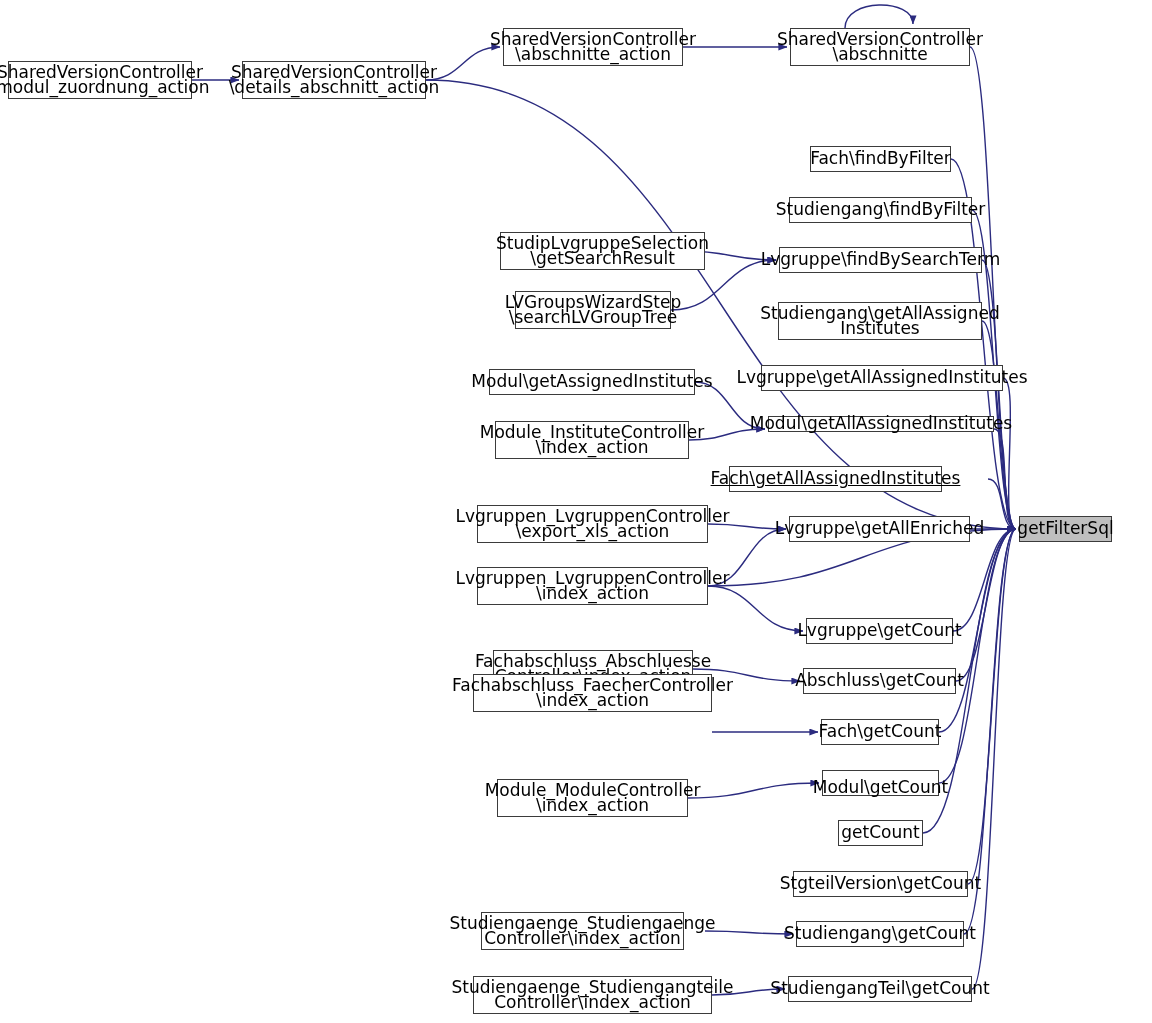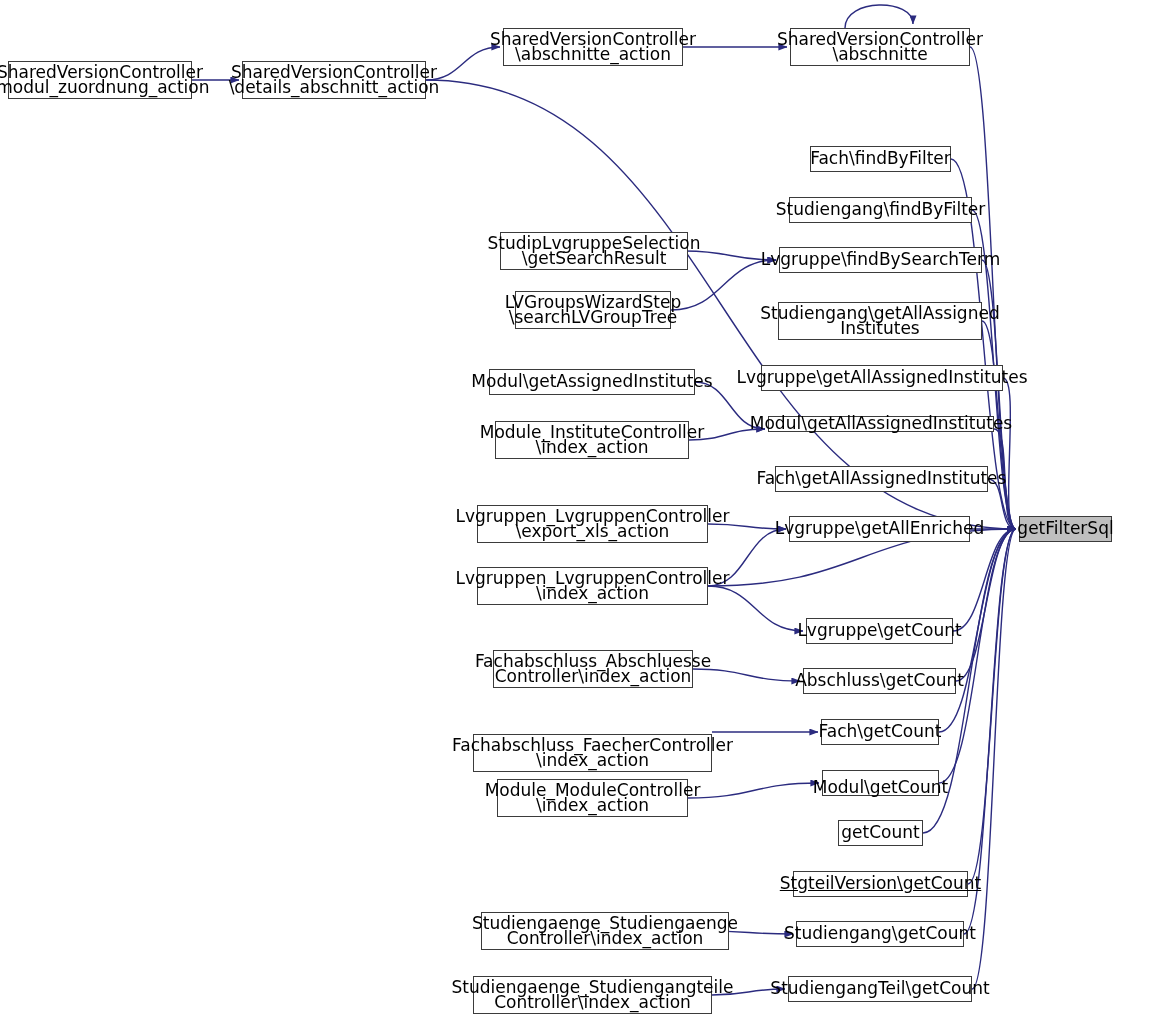--- a/index.html
+++ b/index.html
@@ -81,51 +81,51 @@
       <div class="node-box" style="left: 8px; top: 61px; width: 184px; height: 38px;"><span class="node-label">SharedVersionController
 \modul_zuordnung_action</span></div>
       <div class="node-box" style="left: 242px; top: 61px; width: 184px; height: 38px;"><span class="node-label">SharedVersionController
 \details_abschnitt_action</span></div>
       <div class="node-box" style="left: 503px; top: 28px; width: 180px; height: 38px;"><span class="node-label">SharedVersionController
 \abschnitte_action</span></div>
       <div class="node-box" style="left: 790px; top: 28px; width: 180px; height: 38px;"><span class="node-label">SharedVersionController
 \abschnitte</span></div>
       <div class="node-box" style="left: 810px; top: 146px; width: 141px; height: 26px;"><span class="node-label">Fach\findByFilter</span></div>
       <div class="node-box" style="left: 789px; top: 197px; width: 183px; height: 26px;"><span class="node-label">Studiengang\findByFilter</span></div>
-      <div class="node-box" style="left: 500px; top: 232px; width: 188px; height: 38px;"><span class="node-label">StudipLvgruppeSelection
+      <div class="node-box" style="left: 500px; top: 232px; width: 205px; height: 38px;"><span class="node-label">StudipLvgruppeSelection
 \getSearchResult</span></div>
       <div class="node-box" style="left: 779px; top: 247px; width: 203px; height: 26px;"><span class="node-label">Lvgruppe\findBySearchTerm</span></div>
       <div class="node-box" style="left: 515px; top: 291px; width: 156px; height: 38px;"><span class="node-label">LVGroupsWizardStep
 \searchLVGroupTree</span></div>
       <div class="node-box" style="left: 778px; top: 302px; width: 204px; height: 38px;"><span class="node-label">Studiengang\getAllAssigned
 Institutes</span></div>
       <div class="node-box" style="left: 489px; top: 369px; width: 206px; height: 26px;"><span class="node-label">Modul\getAssignedInstitutes</span></div>
       <div class="node-box" style="left: 761px; top: 365px; width: 242px; height: 26px;"><span class="node-label">Lvgruppe\getAllAssignedInstitutes</span></div>
       <div class="node-box" style="left: 495px; top: 421px; width: 194px; height: 38px;"><span class="node-label">Module_InstituteController
 \index_action</span></div>
       <div class="node-box" style="left: 768px; top: 416px; width: 226px; height: 16px;"><span class="node-label">Modul\getAllAssignedInstitutes</span></div>
-      <div class="node-box" style="left: 775px; top: 466px; width: 213px; height: 26px;"><span class="node-label">Fach\getAllAssignedInstitutes</span></div>
+      <div class="node-box" style="left: 729px; top: 466px; width: 213px; height: 26px; text-decoration: underline;"><span class="node-label">Fach\getAllAssignedInstitutes</span></div>
       <div class="node-box" style="left: 477px; top: 505px; width: 231px; height: 38px;"><span class="node-label">Lvgruppen_LvgruppenController
 \export_xls_action</span></div>
       <div class="node-box" style="left: 789px; top: 516px; width: 181px; height: 26px;"><span class="node-label">Lvgruppe\getAllEnriched</span></div>
       <div class="node-box" style="left: 477px; top: 567px; width: 231px; height: 38px;"><span class="node-label">Lvgruppen_LvgruppenController
 \index_action</span></div>
       <div class="node-box highlight" style="left: 1019px; top: 516px; width: 93px; height: 26px;"><span class="node-label">getFilterSql</span></div>
       <div class="node-box" style="left: 806px; top: 618px; width: 147px; height: 26px;"><span class="node-label">Lvgruppe\getCount</span></div>
       <div class="node-box" style="left: 493px; top: 650px; width: 200px; height: 38px;"><span class="node-label">Fachabschluss_Abschluesse
 Controller\index_action</span></div>
       <div class="node-box" style="left: 803px; top: 668px; width: 153px; height: 26px;"><span class="node-label">Abschluss\getCount</span></div>
-      <div class="node-box" style="left: 473px; top: 734px; width: 239px; height: 38px;"><span class="node-label">Fachabschluss_FaecherController
+      <div class="node-box" style="left: 473px; top: 674px; width: 239px; height: 38px;"><span class="node-label">Fachabschluss_FaecherController
 \index_action</span></div>
       <div class="node-box" style="left: 821px; top: 719px; width: 118px; height: 26px;"><span class="node-label">Fach\getCount</span></div>
       <div class="node-box" style="left: 497px; top: 779px; width: 191px; height: 38px;"><span class="node-label">Module_ModuleController
 \index_action</span></div>
       <div class="node-box" style="left: 822px; top: 770px; width: 117px; height: 26px; align-items: flex-end;"><span class="node-label">Modul\getCount</span></div>
       <div class="node-box" style="left: 838px; top: 820px; width: 85px; height: 26px;"><span class="node-label">getCount</span></div>
-      <div class="node-box" style="left: 793px; top: 871px; width: 175px; height: 26px; text-decoration: underline;"><span class="node-label">StgteilVersion\getCount</span></div>
-      <div class="node-box" style="left: 481px; top: 912px; width: 248px; height: 38px;"><span class="node-label">Studiengaenge_Studiengaenge
+      <div class="node-box" style="left: 793px; top: 871px; width: 175px; height: 26px;"><span class="node-label">StgteilVersion\getCount</span></div>
+      <div class="node-box" style="left: 481px; top: 912px; width: 203px; height: 38px;"><span class="node-label">Studiengaenge_Studiengaenge
 Controller\index_action</span></div>
       <div class="node-box" style="left: 796px; top: 921px; width: 168px; height: 26px;"><span class="node-label">Studiengang\getCount</span></div>
       <div class="node-box" style="left: 473px; top: 976px; width: 239px; height: 38px;"><span class="node-label">Studiengaenge_Studiengangteile
 Controller\index_action</span></div>
       <div class="node-box" style="left: 788px; top: 976px; width: 184px; height: 26px;"><span class="node-label">StudiengangTeil\getCount</span></div>
     </div>
 </div>
 
 </body></html>

